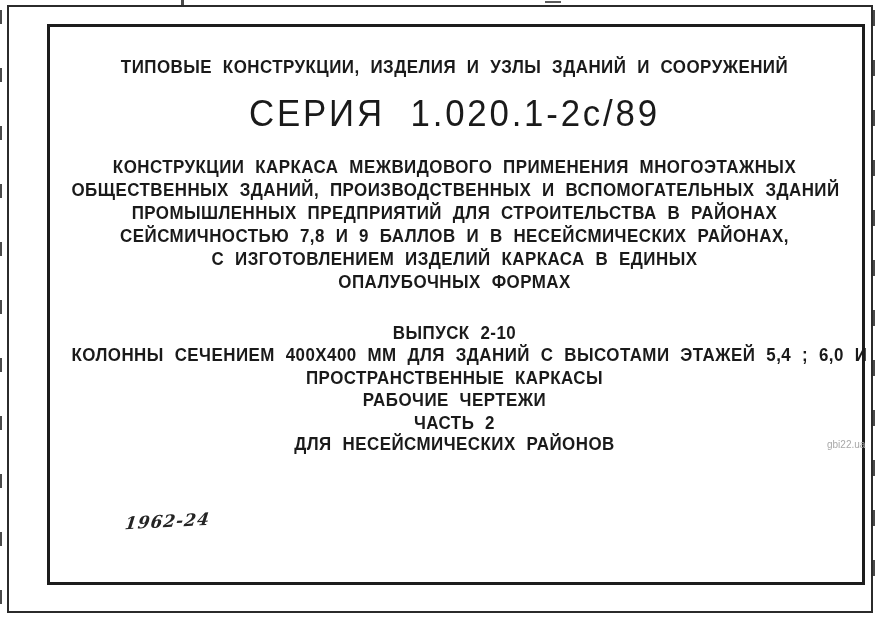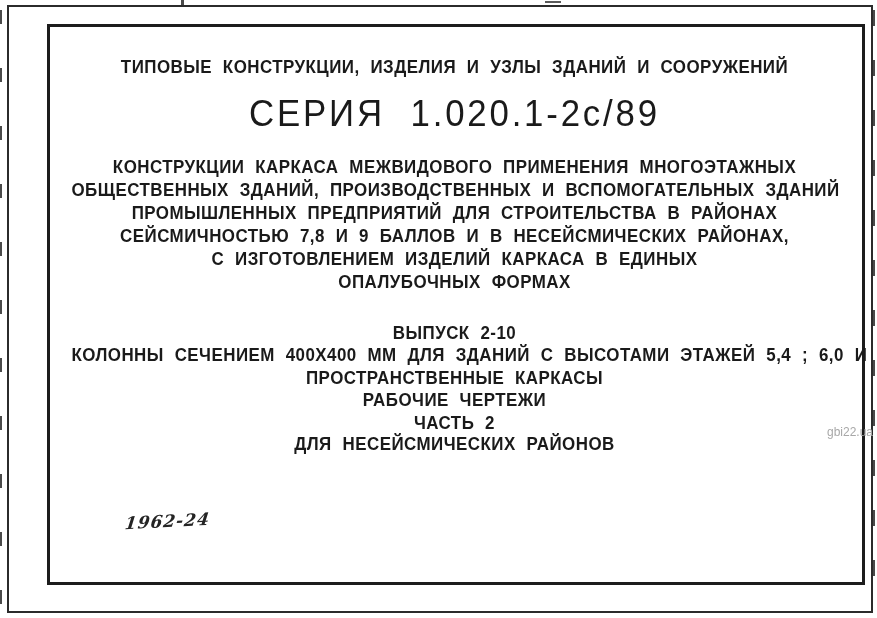--- a/index.html
+++ b/index.html
@@ -84,22 +84,22 @@
     font-family: "DejaVu Serif", serif;
     font-style: italic;
     font-weight: bold;
     font-size: 17px;
     letter-spacing: 1px;
     color: #242424;
     transform: rotate(-3deg) skewX(-10deg);
   }
   .watermark {
     position: absolute;
-    left: 827px; top: 425px;
-    font-size: 12px;
+    left: 827px; top: 439px;
+    font-size: 10px;
     color: #a8a8a8;
     letter-spacing: 0;
   }
 </style>
 </head>
 <body>
 
 <div id="page">
 
   <div class="edge-dashes-left"></div>

